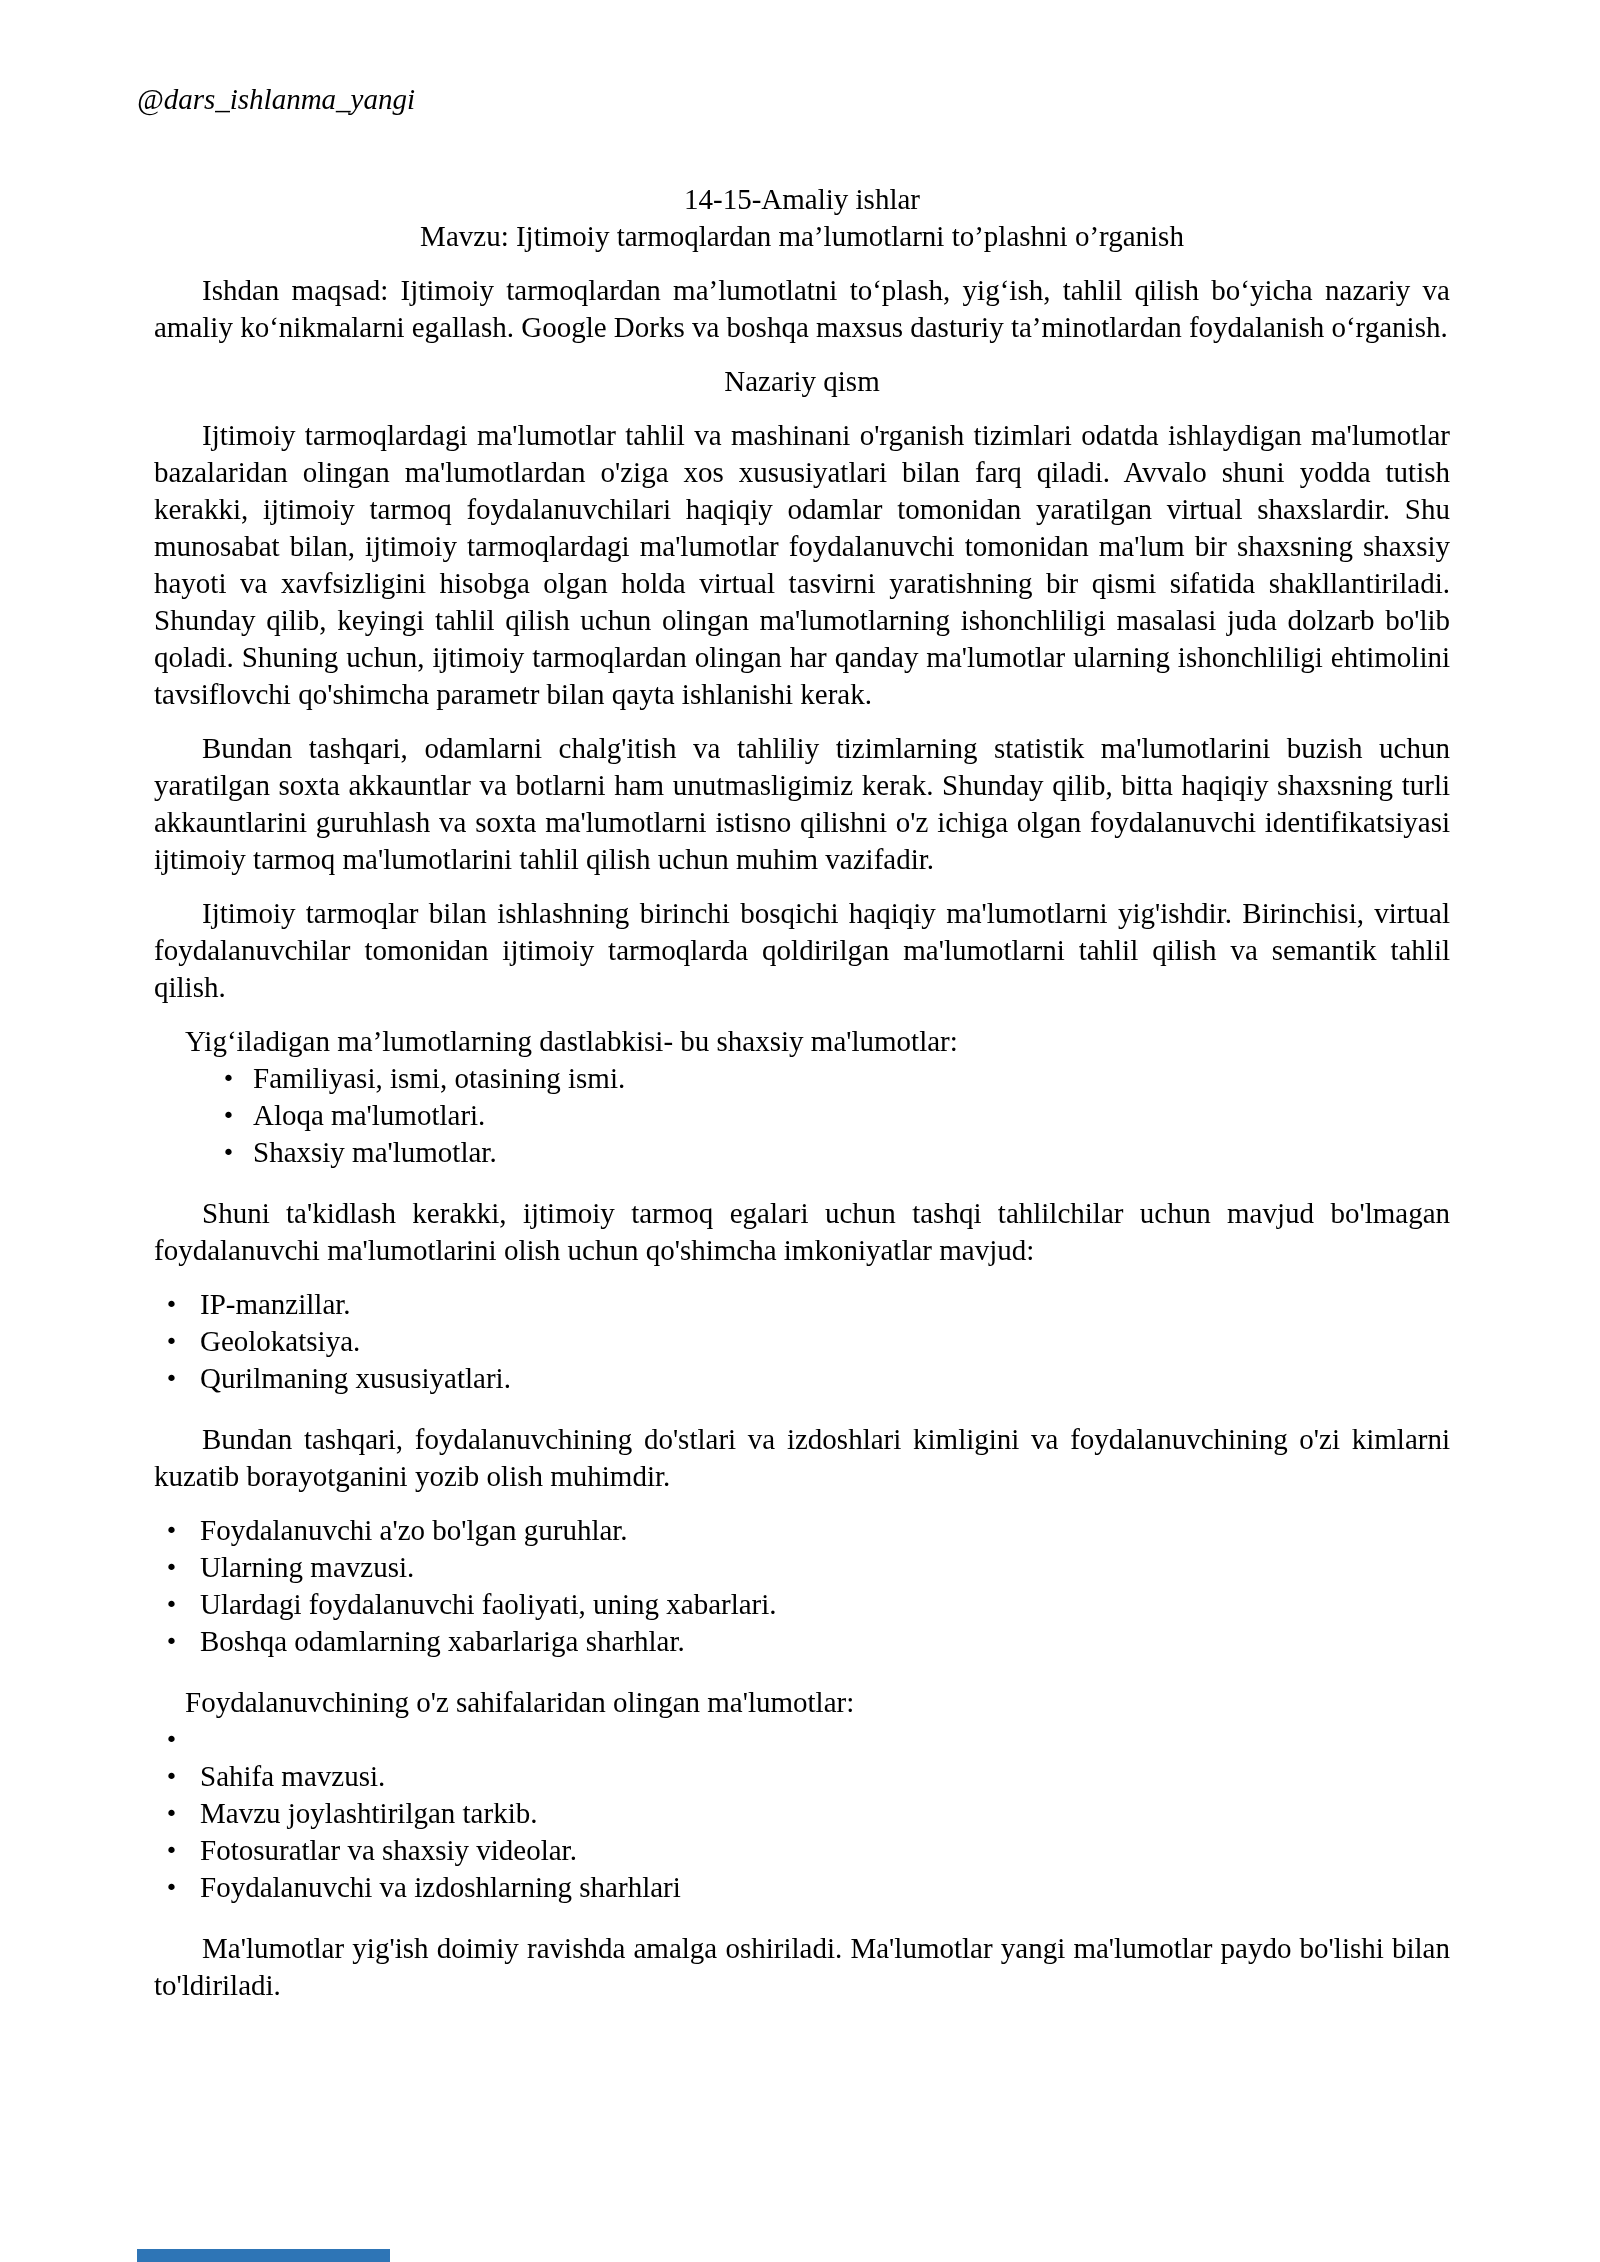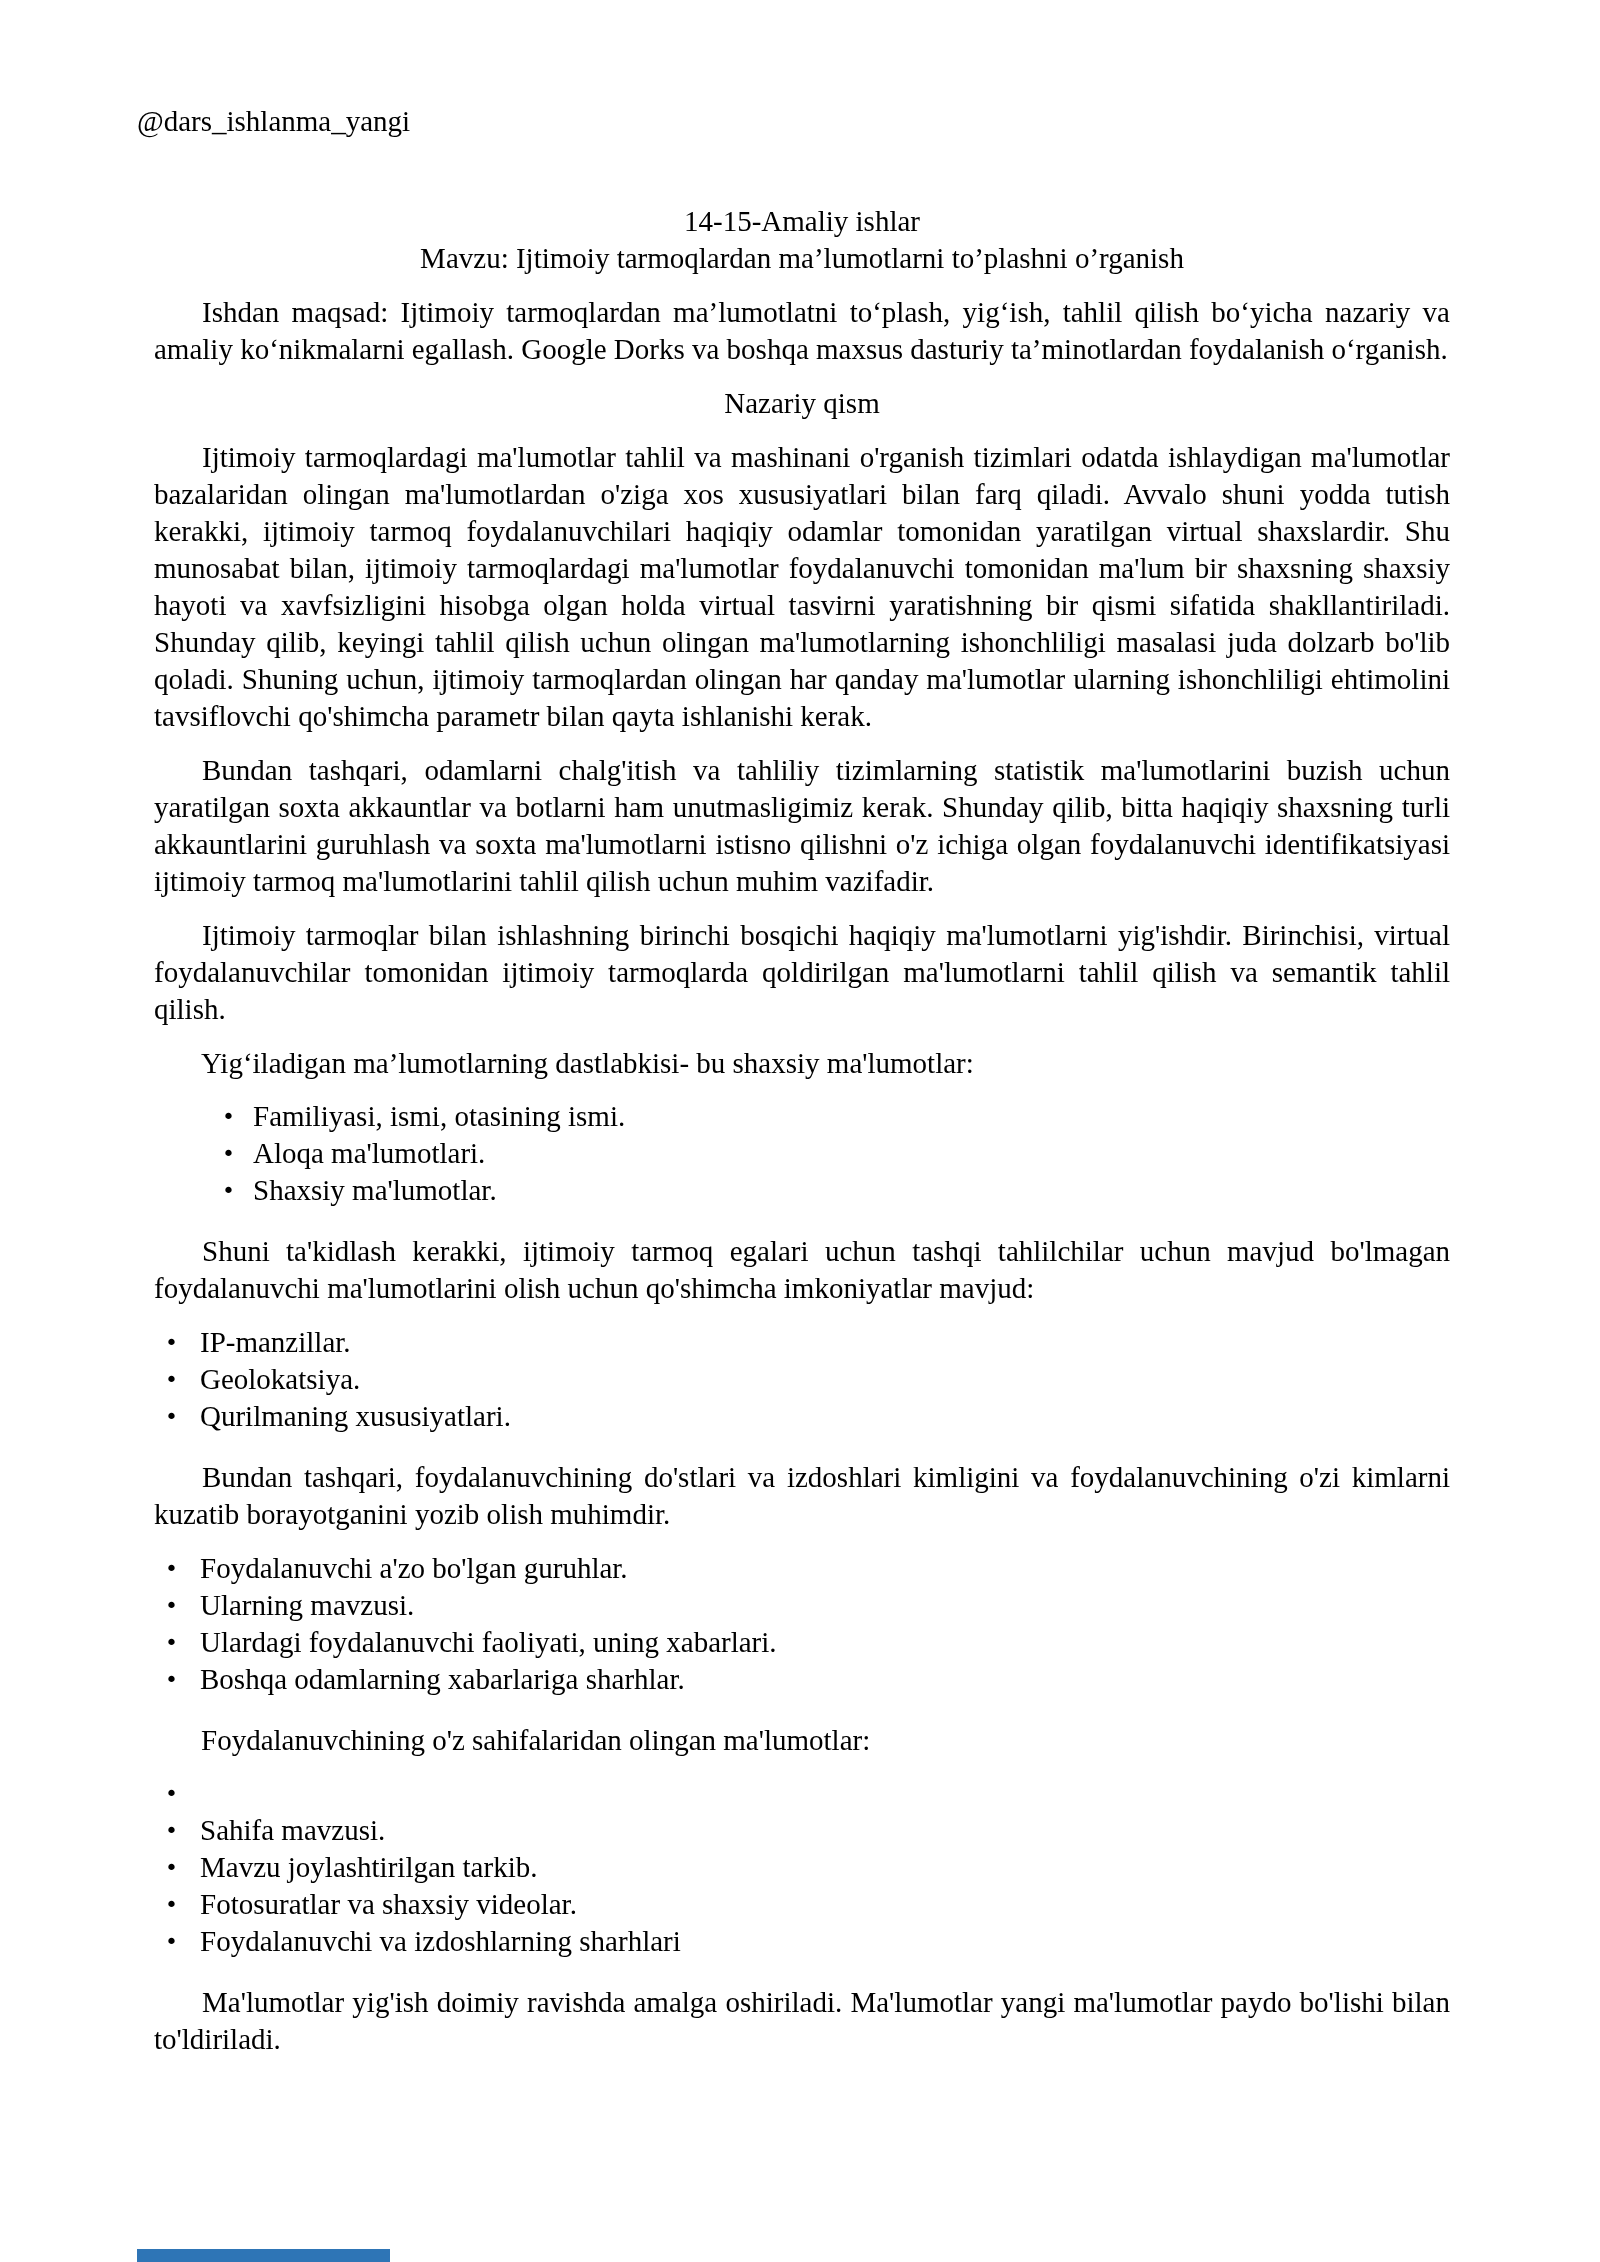--- a/index.html
+++ b/index.html
@@ -9,25 +9,25 @@
     height: 2262px;
     background: #ffffff;
     overflow: hidden;
     box-sizing: border-box;
     padding: 0 133px 0 137px;
     font-family: "Liberation Serif", "DejaVu Serif", serif;
     font-size: 29px;
     line-height: 37px;
     color: #000000;
   }
-  .watermark { margin-top: 103px; text-align: left; }
+  .watermark { margin-top: 81px; text-align: left; font-style: italic; }
   .title-block { margin-top: 63px; }
   .center-bold { text-align: center; font-weight: normal; }
   .para { margin: 17px; text-align: justify; }
-  .lead { margin: 16px; text-align: left; }
+  .lead { margin: 0; text-align: left; }
   .indent { text-indent: 48px; }
   .gap-before { margin-top: 24px; }
   .li { display: flex; margin: 0; }
   .li .blt { flex: 0 0 auto; }
   .li.deep { padding-left: 85px; }
   .li.deep .blt { width: 31px; }
   .li.shallow { padding-left: 28px; }
   .li.shallow .blt { width: 35px; }
   .blt { font-family: "DejaVu Sans", sans-serif; font-size: 22px; }
   .cut-bar {

